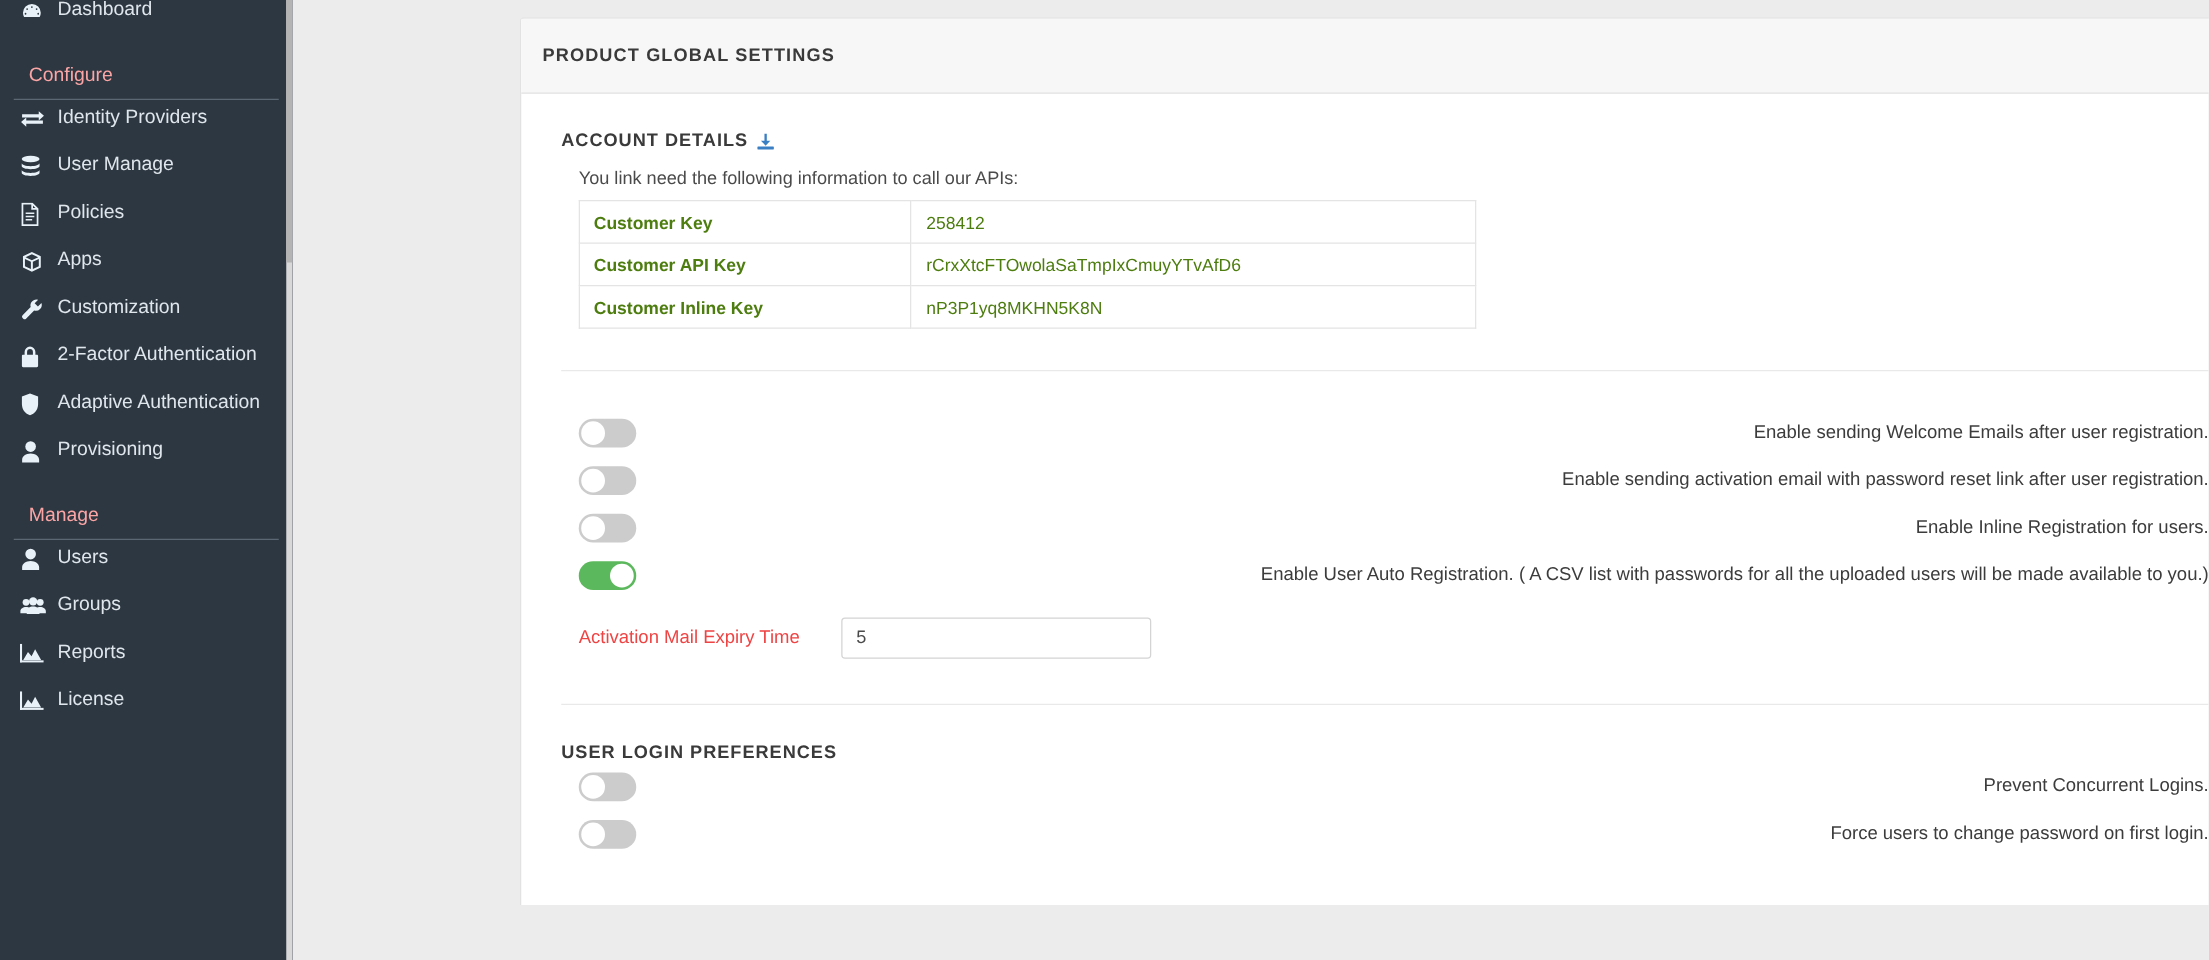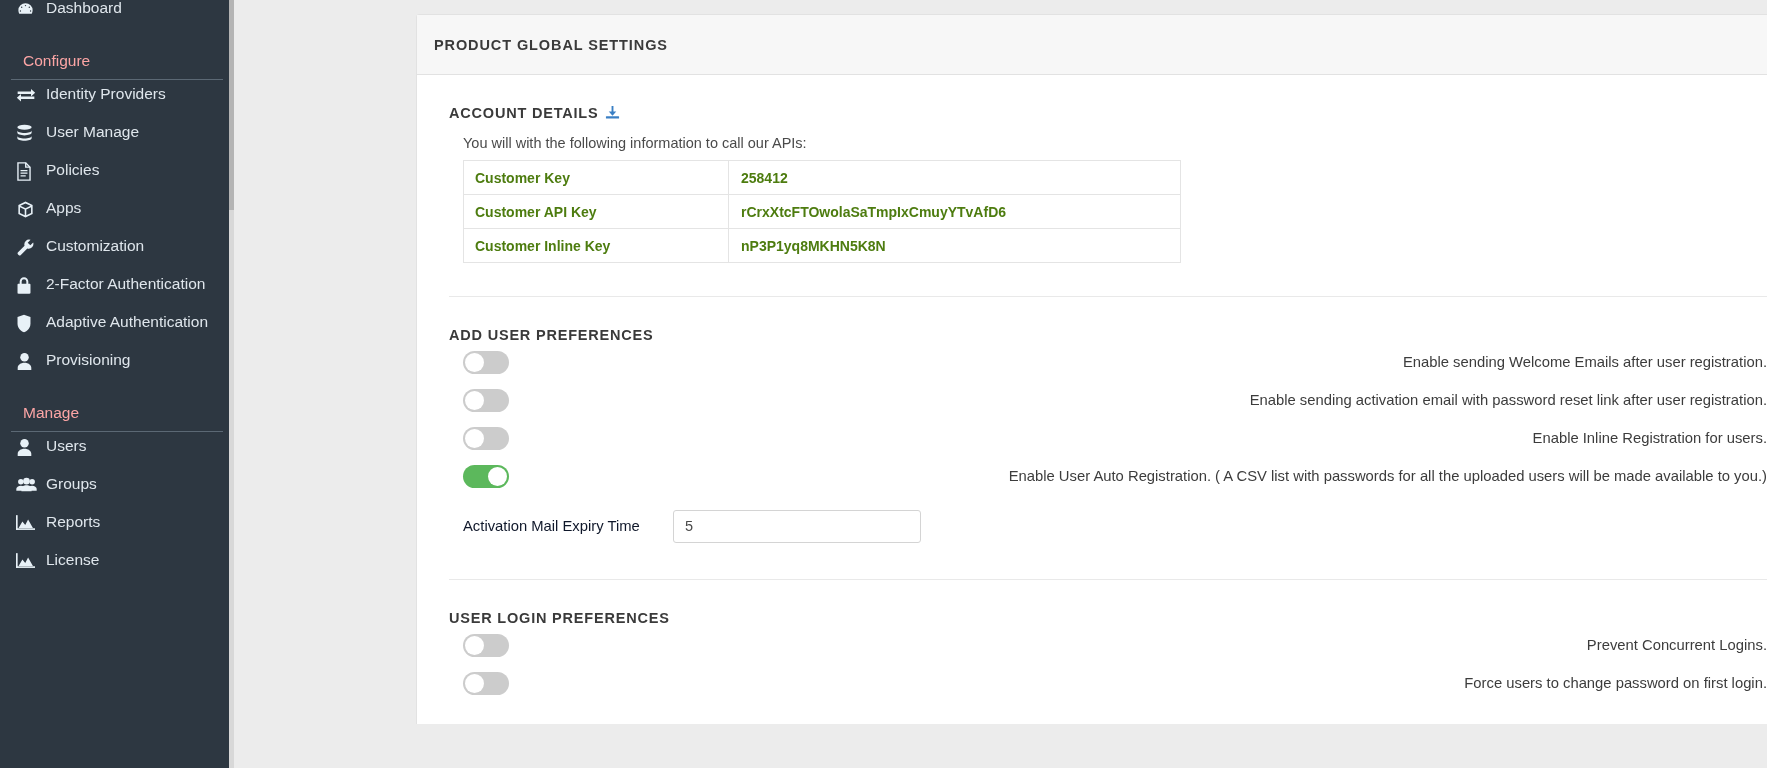--- a/index.html
+++ b/index.html
@@ -88,21 +88,21 @@
   #panel-body { padding: 0 32px; }
 
   .section { padding-top: 30px; }
   .section-rule {
     border-top: 1px solid #e9e9e9;
     margin: 33px 0 0 0;
   }
   .sec-title {
     font-size: 14.5px; font-weight: bold;
     letter-spacing: 0.8px; color: #3a3a3a;
-    display: flex; align-items: flex-start; gap: 7px;
+    display: flex; align-items: flex-end; gap: 7px;
     padding-left: 0px;
   }
   .dl-icon { color: #3a7fc4; display: inline-flex; }
   .sec-sub {
     font-size: 14.5px; color: #4a4a4a;
     margin: 14px 0 0 14px;
   }
 
   
   table.acct {
@@ -115,21 +115,21 @@
     border: 1px solid #e4e4e4;
     height: 34px;
     padding: 0 11px;
     font-size: 14px;
     color: #4d7c0f;
     vertical-align: middle;
     overflow: hidden;
     white-space: nowrap;
   }
   table.acct td.k { width: 265px; font-weight: bold; }
-  table.acct td.v { font-weight: bold; padding-left: 12px; }
+  table.acct td.v { font-weight: normal; padding-left: 12px; }
 
   
   .pref-row {
     display: flex; align-items: center;
     height: 38px;
     margin-left: 14px;
     justify-content: space-between;
   }
   .toggle {
     flex: 0 0 46px;
@@ -155,21 +155,21 @@
     white-space: nowrap;
   }
 
   
   .field-row {
     display: flex; align-items: center;
     margin: 11px 0 0 14px;
     height: 40px;
   }
   .field-label {
-    font-size: 14.8px; color: #0f172a;
+    font-size: 14.8px; color: #ef4444;
     width: 210px; flex: 0 0 210px;
   }
   .field-input {
     width: 248px; height: 33px;
     border: 1px solid #d4d4d4;
     border-radius: 3px;
     padding: 0 11px;
     font-size: 14.5px;
     color: #4a4a4a;
     font-family: "Liberation Sans", sans-serif;
@@ -338,21 +338,21 @@
         <div class="section">
           <div class="sec-title">
             <span>ACCOUNT DETAILS</span>
             <span class="dl-icon">
               <svg width="15" height="15" viewBox="0 0 16 16" fill="#3a7fc4">
                 <path d="M7 1h2v6h3l-4 4.4L4 7h3V1z"></path>
                 <rect x="1" y="12" width="14" height="2.4" rx="0.4"></rect>
               </svg>
             </span>
           </div>
-          <div class="sec-sub">You will with the following information to call our APIs:</div>
+          <div class="sec-sub">You link need the following information to call our APIs:</div>
 
           <table class="acct">
             <tbody>
               <tr>
                 <td class="k">Customer Key</td>
                 <td class="v">258412</td>
               </tr>
               <tr>
                 <td class="k">Customer API Key</td>
                 <td class="v">rCrxXtcFTOwolaSaTmpIxCmuyYTvAfD6</td>
@@ -361,23 +361,20 @@
                 <td class="k">Customer Inline Key</td>
                 <td class="v">nP3P1yq8MKHN5K8N</td>
               </tr>
             </tbody>
           </table>
         </div>
 
         <div class="section-rule"></div>
 
         <div class="section">
-          <div class="sec-title">
-            <span>ADD USER PREFERENCES</span>
-          </div>
 
           <div class="pref-row">
             <div class="toggle">
                 <span class="knob"></span>
               </div>
             <span class="pref-label">Enable sending Welcome Emails after user registration.</span>
           </div>
 
           <div class="pref-row">
             <div class="toggle">

